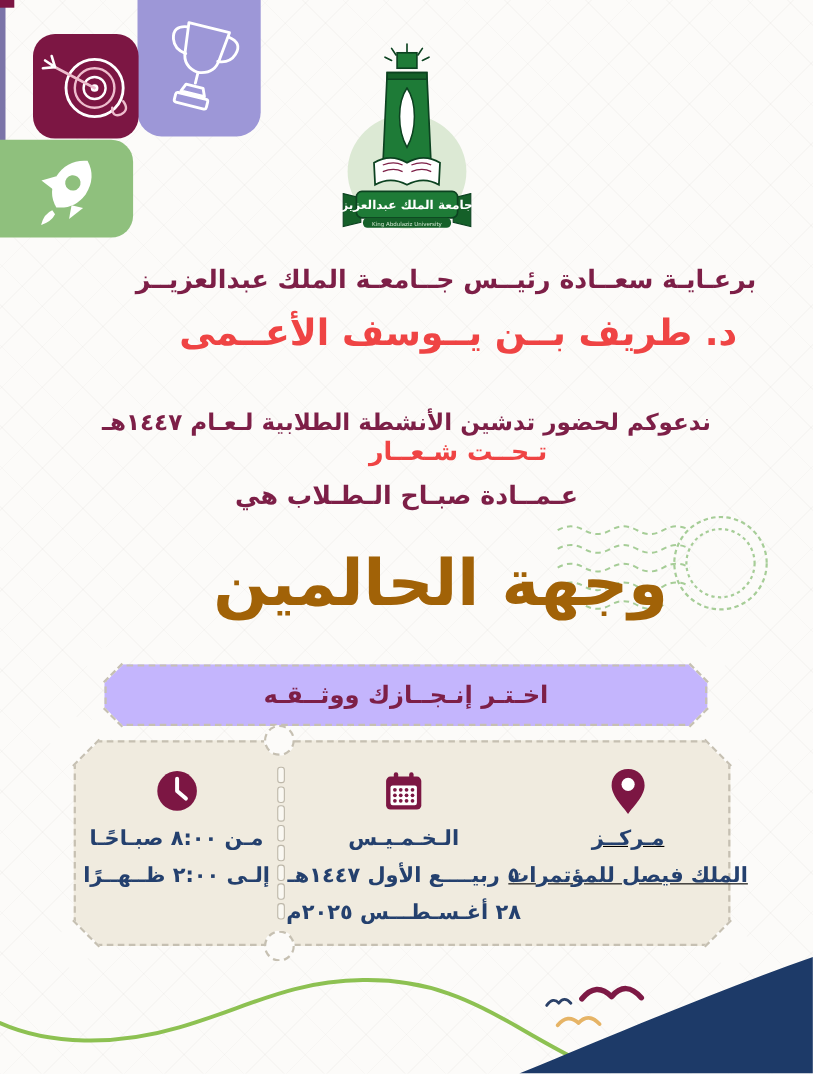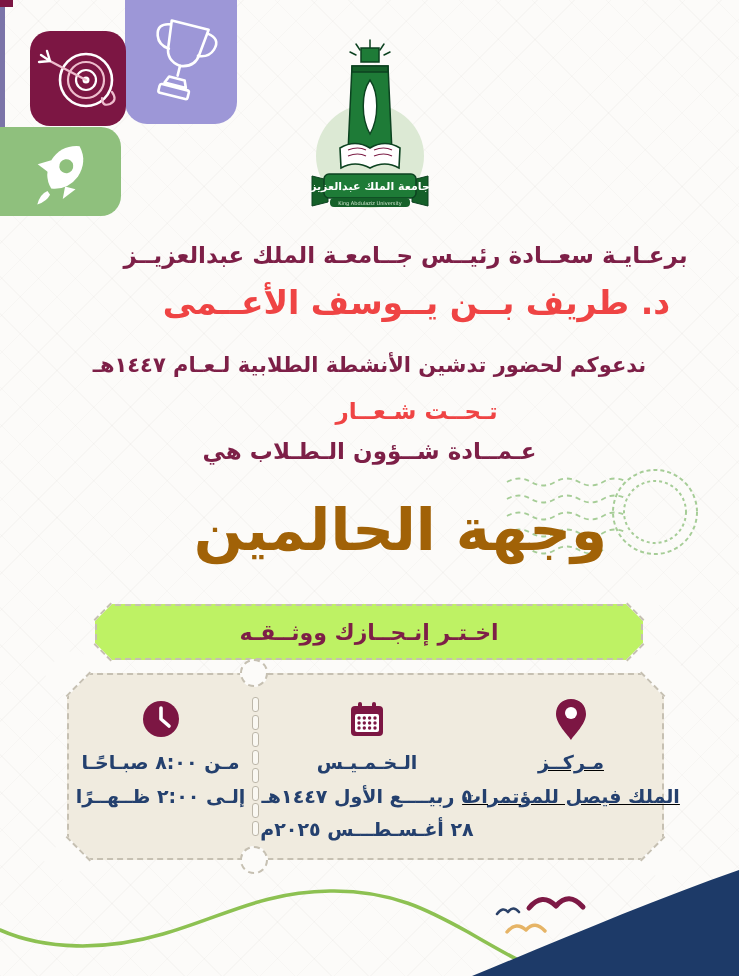--- a/index.html
+++ b/index.html
@@ -23,29 +23,29 @@
   .sq-lavender{left:125px;top:0;width:112px;height:124px;background:#9d97d7;border-radius:0 0 22px 22px;}
   .sq-maroon{left:30px;top:31px;width:96px;height:95px;background:#7c1643;border-radius:20px;}
   .sq-green{left:0;top:127px;width:121px;height:89px;background:#8fc07d;border-radius:0 20px 20px 0;}
   .sq svg{position:absolute;inset:0;margin:auto;}
   
   .tline{position:absolute;left:0;width:100%;text-align:center;font-weight:bold;direction:rtl;}
   .t-maroon{color:#7d1f47;}
   .t-navy{color:#ef4444;padding-left:47px;}
   .line1{top:242px;font-size:23px;padding-left:36px;}
   .line2{top:283px;font-size:33px;}
-  .line3{top:353px;font-size:21px;}
+  .line3{top:372px;font-size:21px;}
   .line4{top:398px;font-size:23px;}
   .line5{top:438px;font-size:23px;}
   .slogan{top:496px;font-size:58px;color:#a16207;font-weight:bold;z-index:2;margin-left:31px;}
   .stamp{position:absolute;left:505px;top:460px;z-index:1;}
   
   .band{
     position:absolute;left:95px;top:604px;width:548px;height:56px;
-    background:#bef264;border:2px dashed #c6c0b2;box-sizing:border-box;
+    background:#c4b5fd;border:2px dashed #c6c0b2;box-sizing:border-box;
     display:flex;align-items:center;justify-content:center;
   }
   .band .band-text{color:#7d1f47;font-weight:bold;font-size:22px;direction:rtl;}
   
   .cut{position:absolute;background:#fcfbf9;transform:rotate(45deg);box-sizing:border-box;}
   .cut.s{width:24px;height:24px;}
   .cut.l{width:34px;height:34px;}
   .cut.tl{border-right:2px dashed #c6c0b2;}
   .cut.tr{border-bottom:2px dashed #c6c0b2;}
   .cut.br{border-left:2px dashed #c6c0b2;}
@@ -148,21 +148,21 @@
       <text x="70" y="154" text-anchor="middle" font-size="11" font-weight="bold" fill="#ffffff">جامعة الملك عبدالعزيز</text>
       <rect x="30" y="162" width="80" height="9" rx="4" fill="#156029"></rect>
       <text x="70" y="169" text-anchor="middle" font-size="5" fill="#cfe6cf">King Abdulaziz University</text>
     </g>
   </svg>
 
   <div class="tline t-maroon line1">برعـايـة سعــادة رئيــس جــامعـة الملك عبدالعزيــز</div>
   <div class="tline t-navy line2">د. طريف بــن يــوسف الأعــمى</div>
   <div class="tline t-maroon line3">ندعوكم لحضور تدشين الأنشطة الطلابية لـعـام ١٤٤٧هـ</div>
   <div class="tline t-navy line4">تـحــت شـعــار</div>
-  <div class="tline t-maroon line5">عـمــادة شــؤون الـطـلاب هي</div>
+  <div class="tline t-maroon line5">عـمــادة صبـاح الـطـلاب هي</div>
 
   <svg class="stamp" width="200" height="112" viewBox="0 0 200 112">
     <g fill="none" stroke="#a6cd97" stroke-width="2">
       <circle cx="150" cy="52" r="42" stroke-dasharray="4 3"></circle>
       <circle cx="150" cy="52" r="31" stroke-dasharray="3 3"></circle>
       <g stroke-dasharray="5 4" stroke-width="1.8">
         <path d="M2 22 q12 -7 24 0 t24 0 t24 0 t24 0 t24 0"></path>
         <path d="M2 39 q12 -7 24 0 t24 0 t24 0 t24 0 t24 0"></path>
         <path d="M2 56 q12 -7 24 0 t24 0 t24 0 t24 0 t24 0"></path>
         <path d="M2 73 q12 -7 24 0 t24 0 t24 0 t24 0 t24 0"></path>

